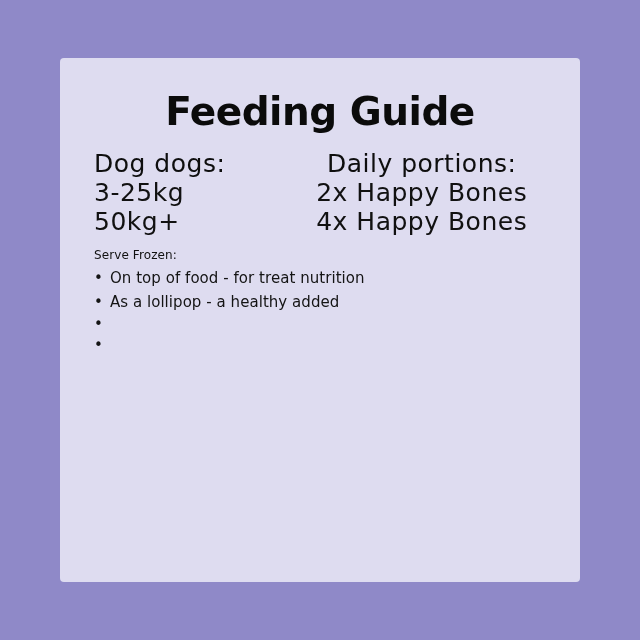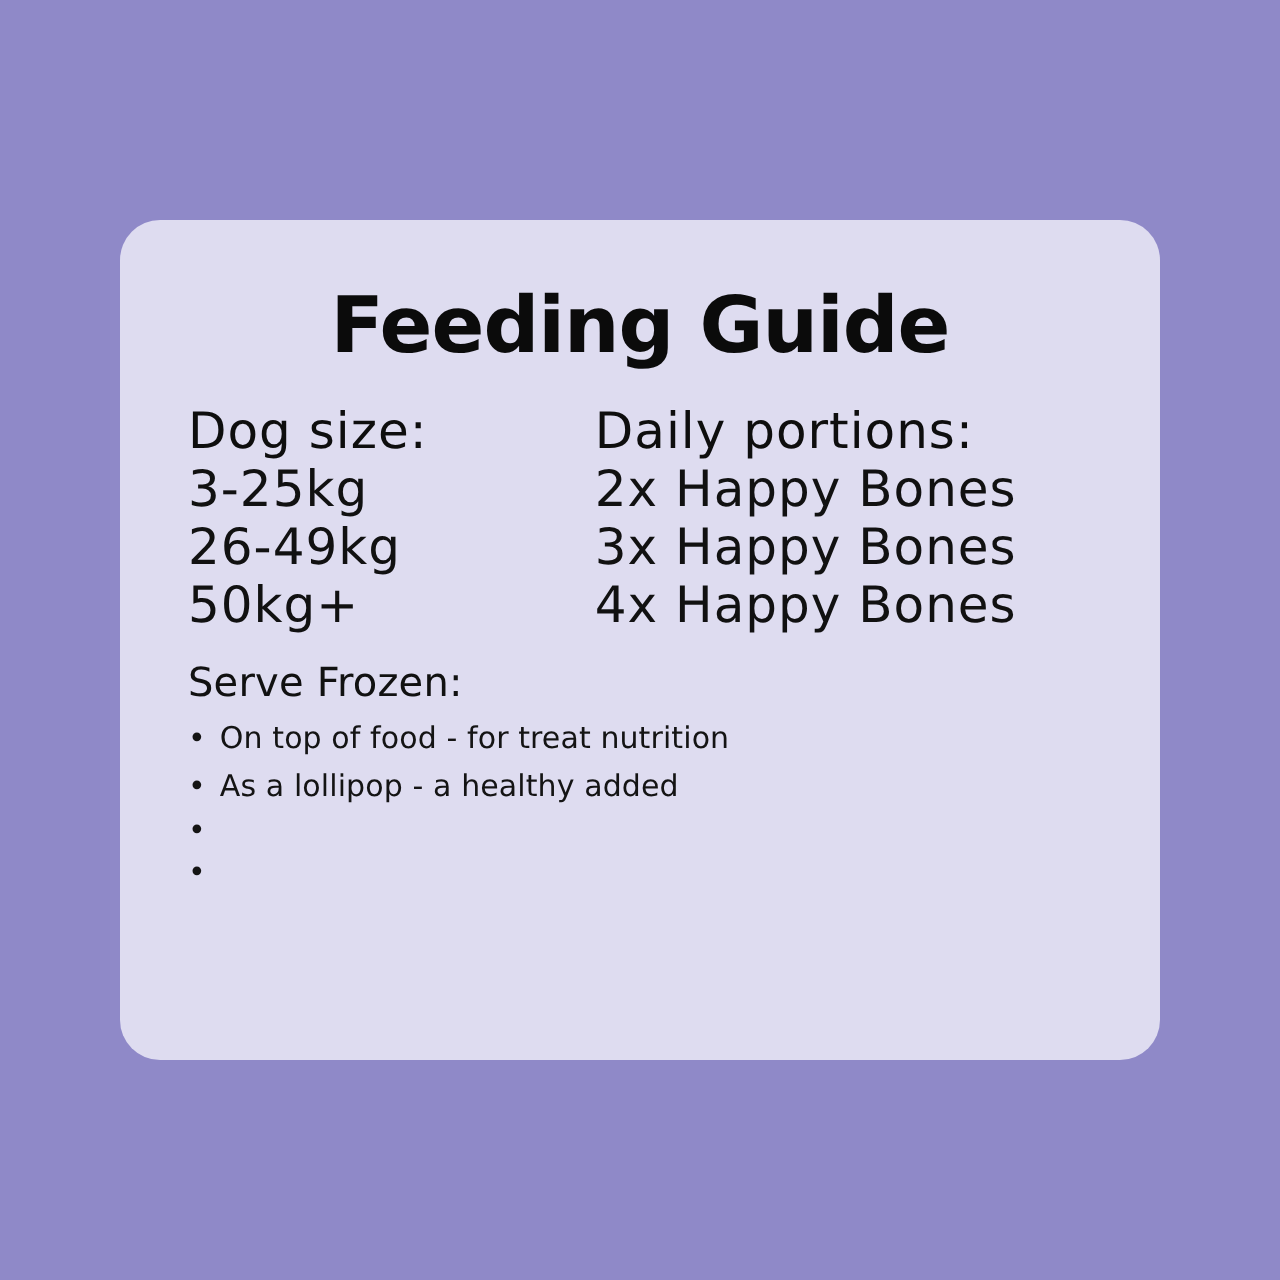--- a/index.html
+++ b/index.html
@@ -18,23 +18,23 @@
     width: 640px;
     height: 640px;
     background: #8f89c8;
     display: flex;
     align-items: center;
     justify-content: center;
   }
   .card {
     box-sizing: border-box;
     width: 520px;
-    height: 420px;
+    height: 524px;
     background: #dedcf0;
-    border-radius: 20px;
+    border-radius: 4px;
     padding: 26px 34px 20px 34px;
     display: flex;
     flex-direction: column;
   }
   .title {
     text-align: center;
     font-family: "DejaVu Sans", sans-serif;
     font-weight: bold;
     font-size: 39px;
     letter-spacing: -0.5px;
@@ -49,41 +49,41 @@
   .table td {
     padding: 0;
     vertical-align: middle;
   }
   .col-left {
     width: 45%;
     text-align: left;
   }
   .col-right {
     width: 55%;
-    text-align: left;
+    text-align: center;
   }
   .head-cell {
     font-size: 25px;
     color: #0e0e0e;
     letter-spacing: 0.5px;
     padding-bottom: 14px;
     white-space: nowrap;
   }
   .row-cell {
     font-size: 25px;
     color: #111111;
     letter-spacing: 0.5px;
     padding-bottom: 16px;
     white-space: nowrap;
   }
   .notes {
     margin-top: 10px;
   }
   .note-heading {
-    font-size: 20px;
+    font-size: 12px;
     color: #111111;
     margin: 10px 0 7px 0;
     letter-spacing: 0.1px;
   }
   .note-heading.first {
     margin-top: 2px;
   }
   .bullet-line {
     font-size: 15px;
     color: #141414;
@@ -102,30 +102,26 @@
 <body>
 
 <div class="page">
   <div class="card">
 
     <div class="title">Feeding Guide</div>
 
     <table class="table">
       <tbody>
           <tr>
-        <td class="col-left head-cell">Dog  size:</td>
+        <td class="col-left head-cell">Dog  dogs:</td>
         <td class="col-right head-cell">Daily  portions:</td>
       </tr>
       <tr>
         <td class="col-left row-cell">3-25kg</td>
         <td class="col-right row-cell">2x  Happy  Bones</td>
-      </tr>
-      <tr>
-        <td class="col-left row-cell">26-49kg</td>
-        <td class="col-right row-cell">3x  Happy  Bones</td>
       </tr>
       <tr>
         <td class="col-left row-cell">50kg+</td>
         <td class="col-right row-cell">4x  Happy  Bones</td>
       </tr>
     </tbody>
       </table>
 
     <div class="notes">
 

